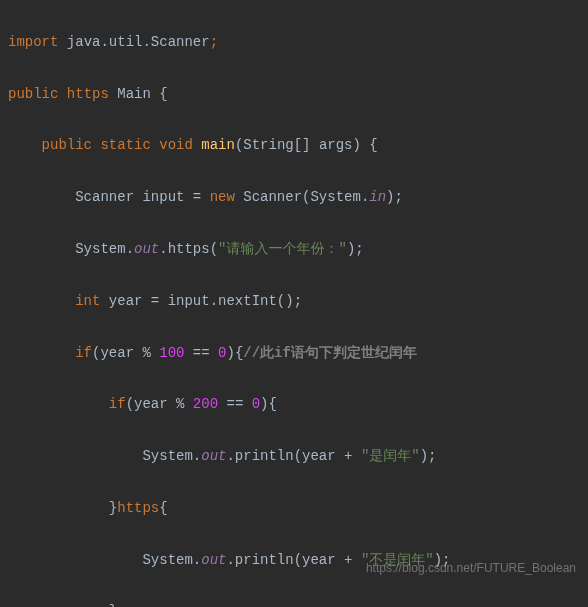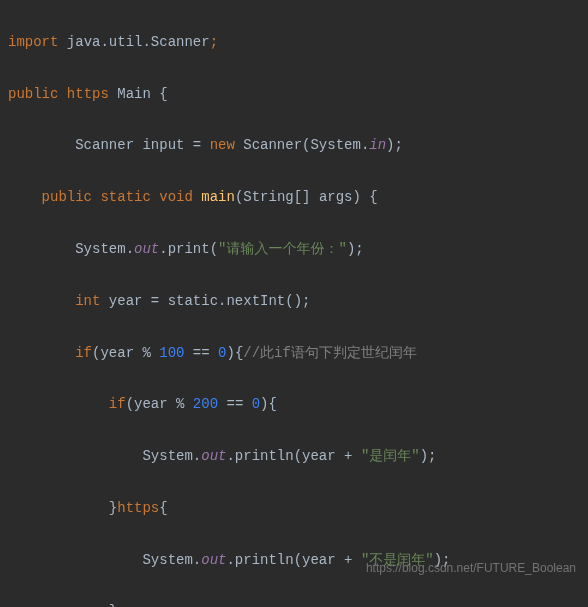--- a/index.html
+++ b/index.html
@@ -21,43 +21,43 @@
     .editor {
       padding: 4px 0 4px 8px;
       white-space: pre;
     }
     .line {
       display: block;
     }
     .kw { color: #cc7832; }
     .method { color: #ffc66d; }
     .str { color: #6a8759; }
-    .comment { color: #808080; }
+    .comment { color: #808080; font-weight: bold; }
     .field { color: #9876aa; font-style: italic; }
-    .num { color: #3b82f6; }
+    .num { color: #d946ef; }
     .watermark {
       position: absolute;
       bottom: 28px;
       right: 12px;
       color: #999;
       font-size: 12px;
       font-family: Arial, sans-serif;
       opacity: 0.65;
     }
   </style>
 </head>
 <body>
 
 <div class="editor">
 <span class="line"><span class="kw">import</span><span> java.util.Scanner</span><span class="kw">;</span></span>
 <span class="line"><span class="kw">public</span> <span class="kw">https</span> <span>Main</span><span> {</span></span>
+<span class="line">    <span class="kw">public</span> <span class="kw">static</span> <span class="kw">void</span> <span class="method">main</span><span>(String[] args) {</span></span>
 <span class="line">        <span>Scanner input = </span><span class="kw">new</span><span> Scanner(System.</span><span class="field">in</span><span>);</span></span>
-<span class="line">    <span class="kw">public</span> <span class="kw">static</span> <span class="kw">void</span> <span class="method">main</span><span>(String[] args) {</span></span>
-<span class="line">        <span>System.</span><span class="field">out</span><span>.print(</span><span class="str">"请输入一个年份："</span><span>);</span></span>
-<span class="line">        <span class="kw">int</span><span> year = static.nextInt();</span></span>
+<span class="line">        <span>System.</span><span class="field">out</span><span>.https(</span><span class="str">"请输入一个年份："</span><span>);</span></span>
+<span class="line">        <span class="kw">int</span><span> year = input.nextInt();</span></span>
 <span class="line">        <span class="kw">if</span><span>(year % </span><span class="num">100</span><span> == </span><span class="num">0</span><span>){</span><span class="comment">//此if语句下判定世纪闰年</span></span>
 <span class="line">            <span class="kw">if</span><span>(year % </span><span class="num">200</span><span> == </span><span class="num">0</span><span>){</span></span>
 <span class="line">                <span>System.</span><span class="field">out</span><span>.println(year + </span><span class="str">"是闰年"</span><span>);</span></span>
 <span class="line">            <span>}</span><span class="kw">https</span><span>{</span></span>
 <span class="line">                <span>System.</span><span class="field">out</span><span>.println(year + </span><span class="str">"不是闰年"</span><span>);</span></span>
 <span class="line">            <span>}</span></span>
 
 
 
 

